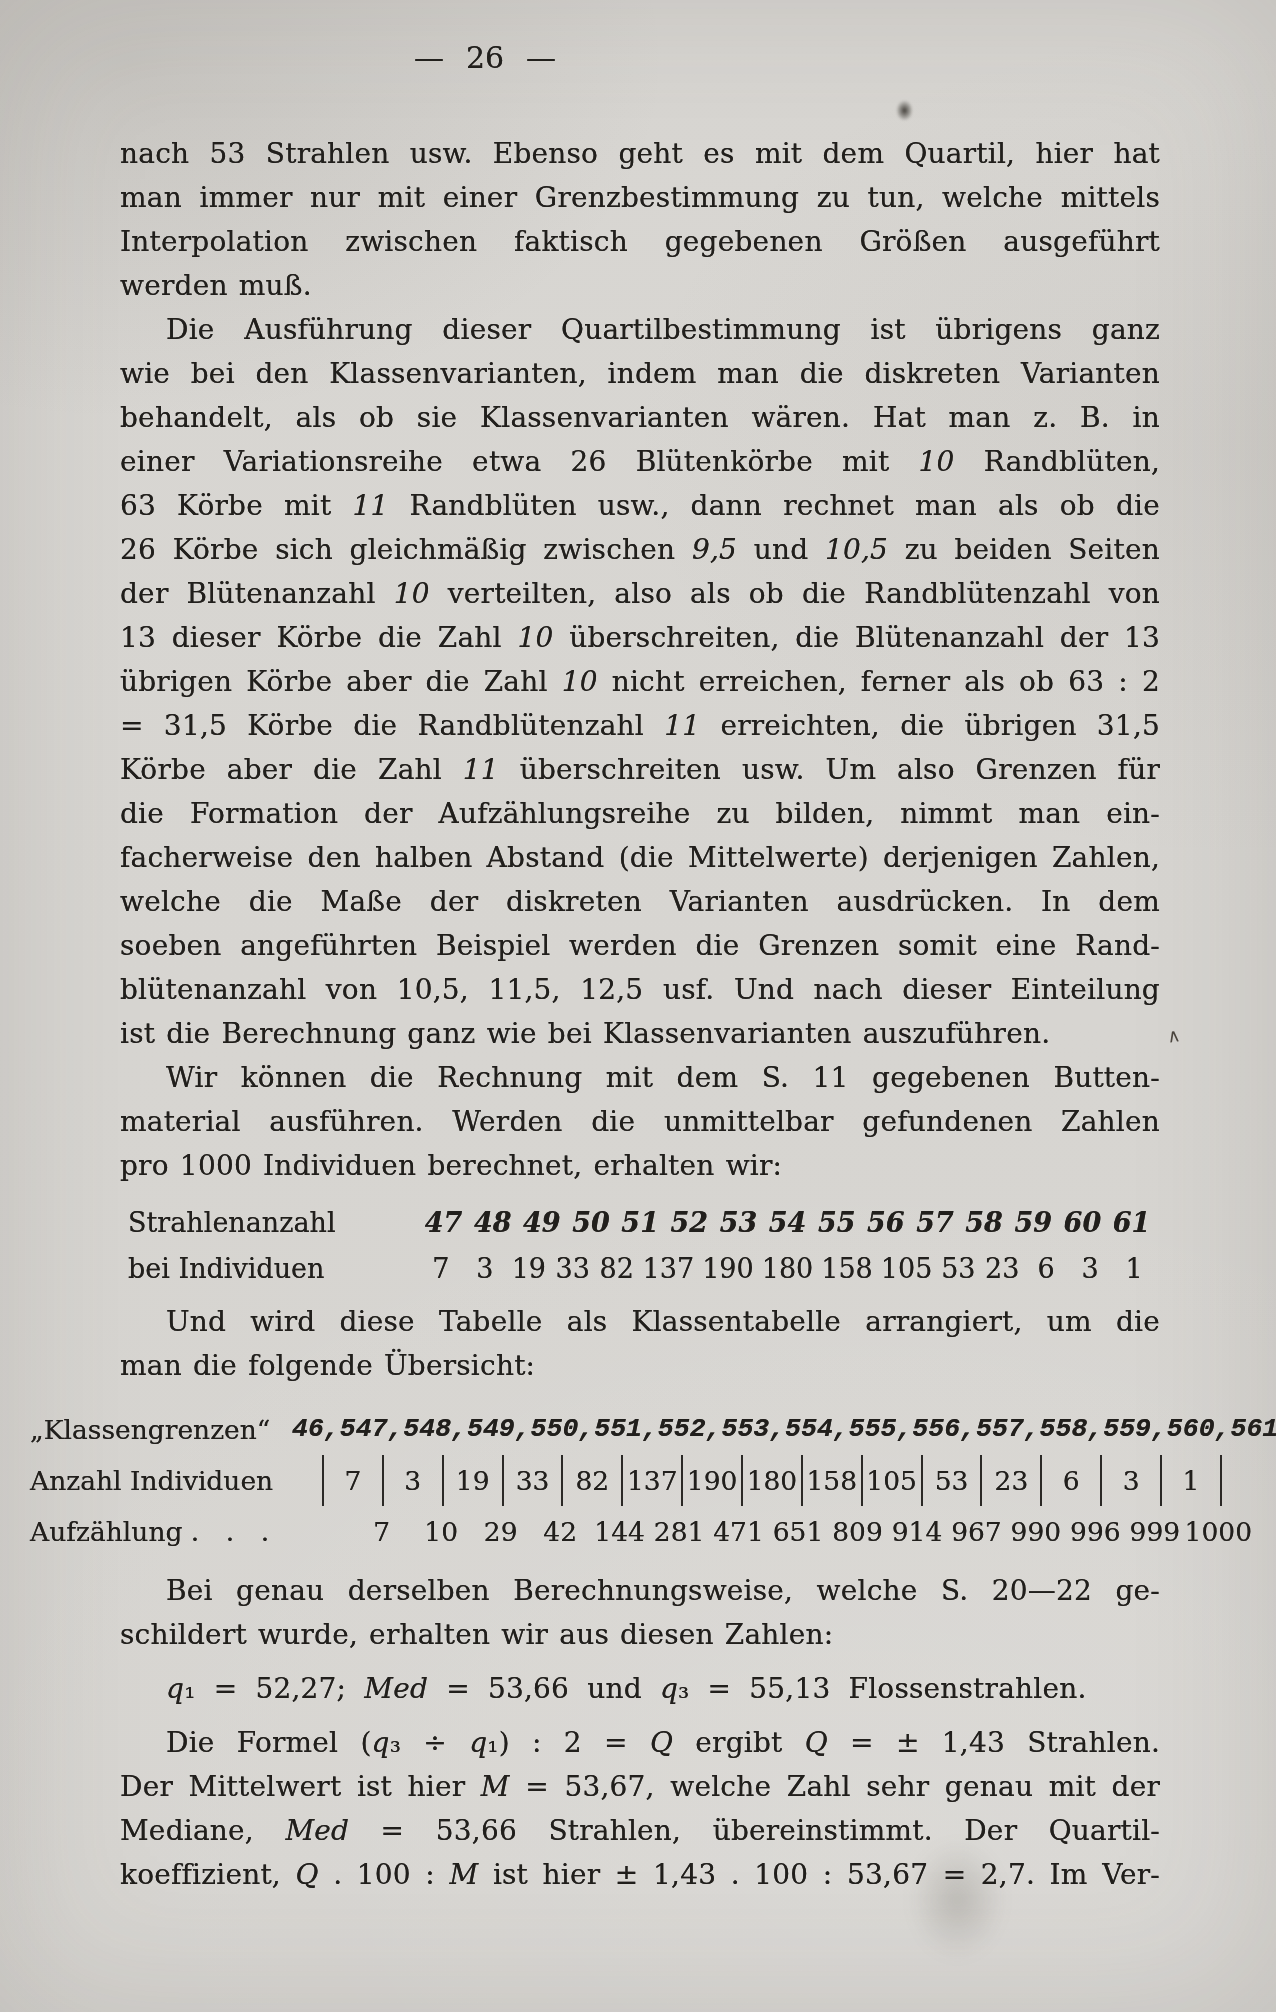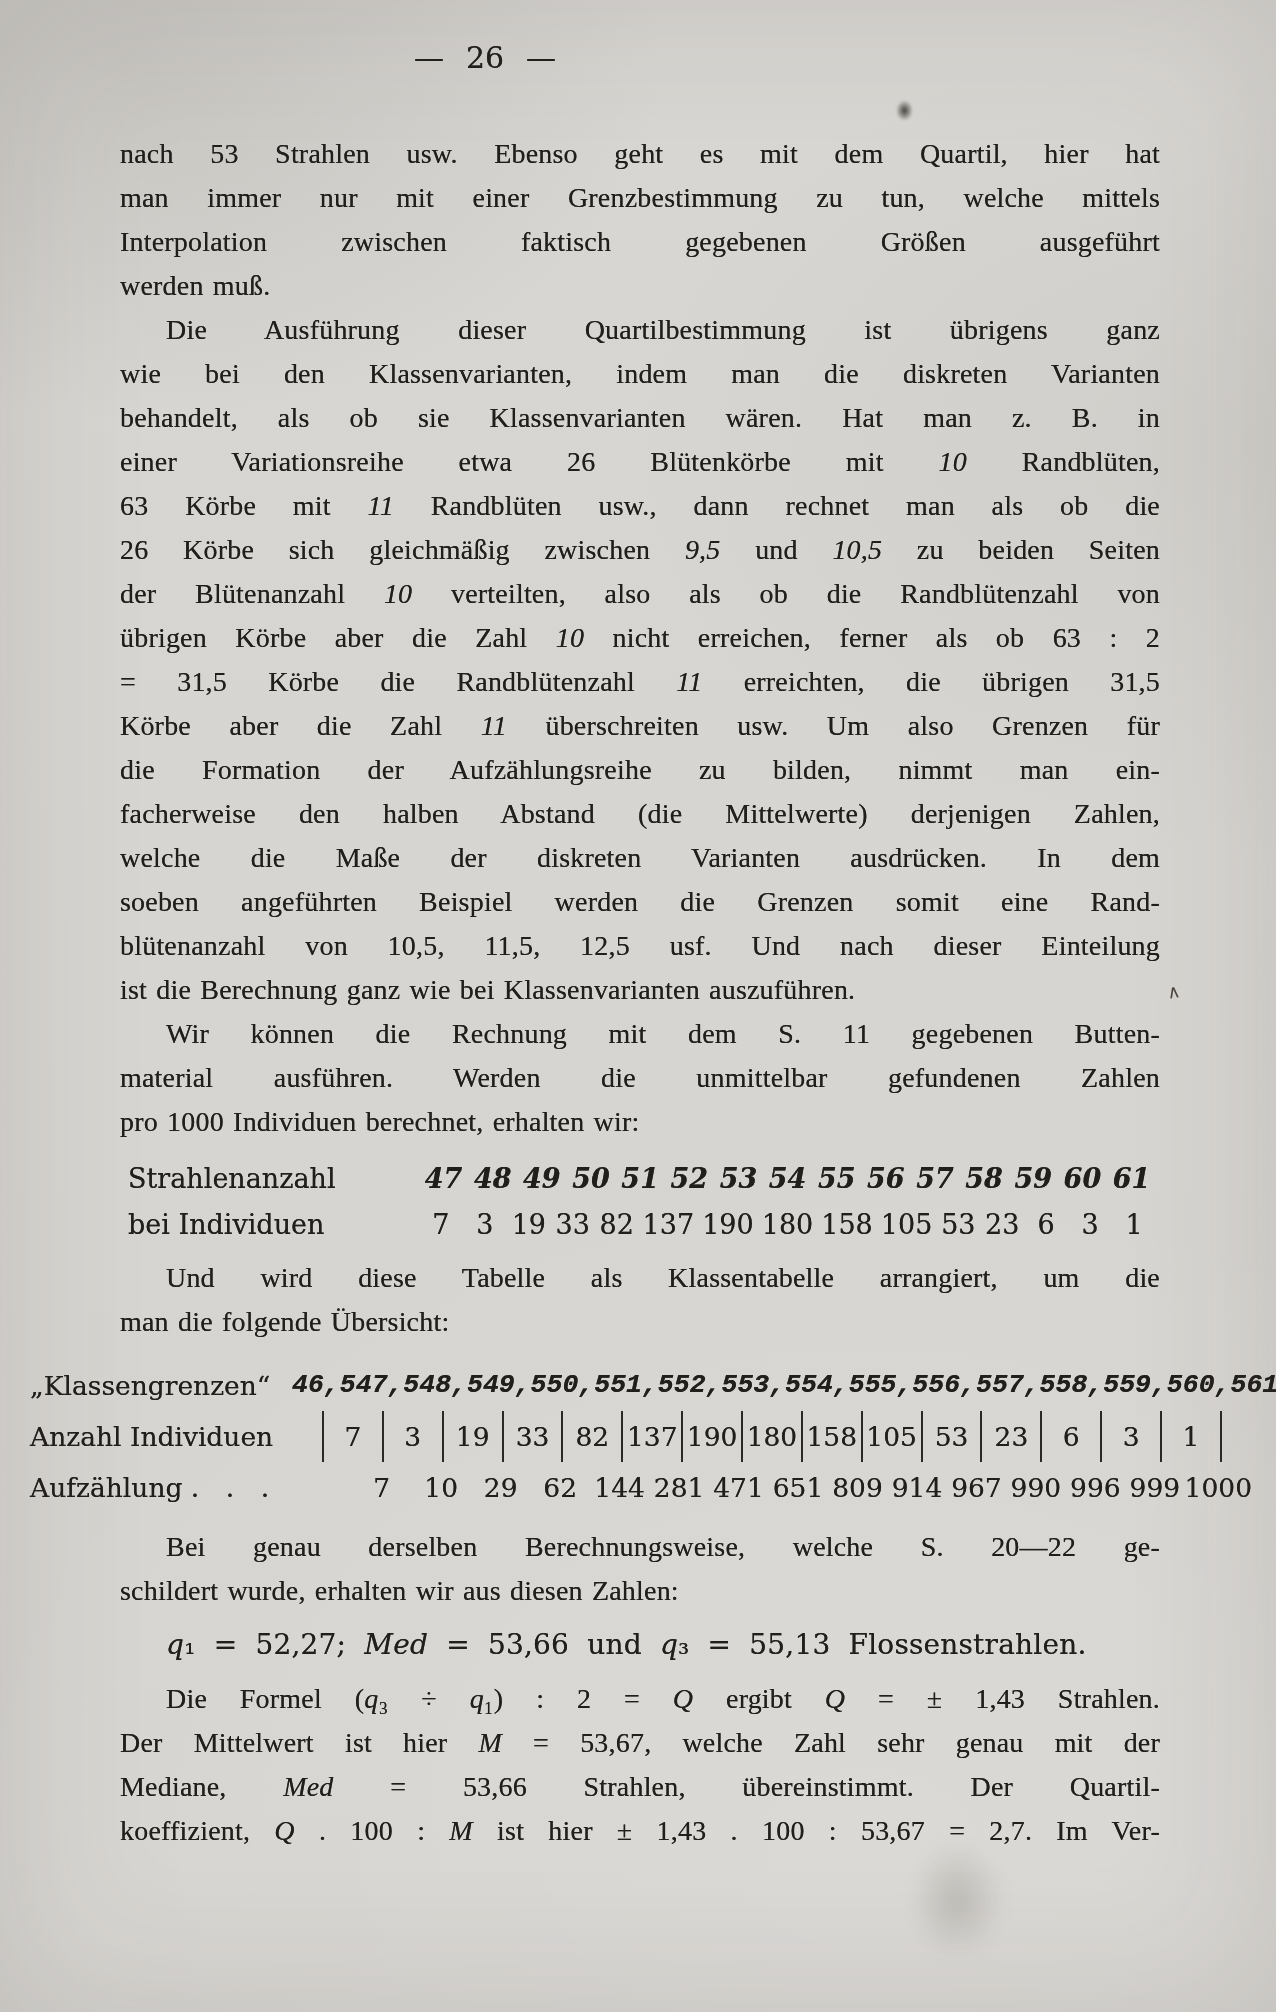--- a/index.html
+++ b/index.html
@@ -27,21 +27,20 @@
   .pageno .dash{margin:0 22px;}
   .text-block{
     position:absolute;left:120px;top:132px;width:1040px;
   }
   .para{position:relative;}
   .line{
     font-size:28px;line-height:44px;
     text-align:justify;text-align-last:justify;
     letter-spacing:.2px;word-spacing:2px;
     text-shadow:0 0 .6px rgba(30,28,25,.8);
-    font-family:Liberation Serif, serif;
   }
   .para div.line:last-of-type{text-align-last:auto;}
   .para.fulljust div.line:last-of-type{text-align-last:justify;}
   .para.indent div.line:first-of-type{text-indent:46px;}
   .caret{
     position:absolute;right:-20px;bottom:10px;
     font-size:18px;color:#4c463f;transform:rotate(-8deg);
     text-shadow:none;
   }
   
@@ -105,20 +104,21 @@
     <div class="para indent">
       <span class="caret">∧</span>
 
     <div class="line">Die Ausführung dieser Quartilbestimmung ist übrigens ganz</div>
         <div class="line">wie bei den Klassenvarianten, indem man die diskreten Varianten</div>
         <div class="line">behandelt, als ob sie Klassenvarianten wären. Hat man z. B. in</div>
         <div class="line">einer Variationsreihe etwa 26 Blütenkörbe mit <i>10</i> Randblüten,</div>
         <div class="line">63 Körbe mit <i>11</i> Randblüten usw., dann rechnet man als ob die</div>
         <div class="line">26 Körbe sich gleichmäßig zwischen <i>9,5</i> und <i>10,5</i> zu beiden Seiten</div>
         <div class="line">der Blütenanzahl <i>10</i> verteilten, also als ob die Randblütenzahl von</div>
+        <div class="line">13 dieser Körbe die Zahl <i>10</i> überschreiten, die Blütenanzahl der 13</div>
         <div class="line">übrigen Körbe aber die Zahl <i>10</i> nicht erreichen, ferner als ob 63 : 2</div>
         <div class="line">= 31,5 Körbe die Randblütenzahl <i>11</i> erreichten, die übrigen 31,5</div>
         <div class="line">Körbe aber die Zahl <i>11</i> überschreiten usw. Um also Grenzen für</div>
         <div class="line">die Formation der Aufzählungsreihe zu bilden, nimmt man ein-</div>
         <div class="line">facherweise den halben Abstand (die Mittelwerte) derjenigen Zahlen,</div>
         <div class="line">welche die Maße der diskreten Varianten ausdrücken. In dem</div>
         <div class="line">soeben angeführten Beispiel werden die Grenzen somit eine Rand-</div>
         <div class="line">blütenanzahl von 10,5, 11,5, 12,5 usf. Und nach dieser Einteilung</div>
         <div class="line">ist die Berechnung ganz wie bei Klassenvarianten auszuführen.</div>
       </div>
@@ -225,21 +225,21 @@
             <span>1</span>
           </div>
       </div>
       <div class="trow">
         <div class="clabel">Aufzählung . . .</div>
         <div class="cvals shifted">
 
         <span>7</span>
             <span>10</span>
             <span>29</span>
-            <span>62</span>
+            <span>42</span>
             <span>144</span>
             <span>281</span>
             <span>471</span>
             <span>651</span>
             <span>809</span>
             <span>914</span>
             <span>967</span>
             <span>990</span>
             <span>996</span>
             <span>999</span>

